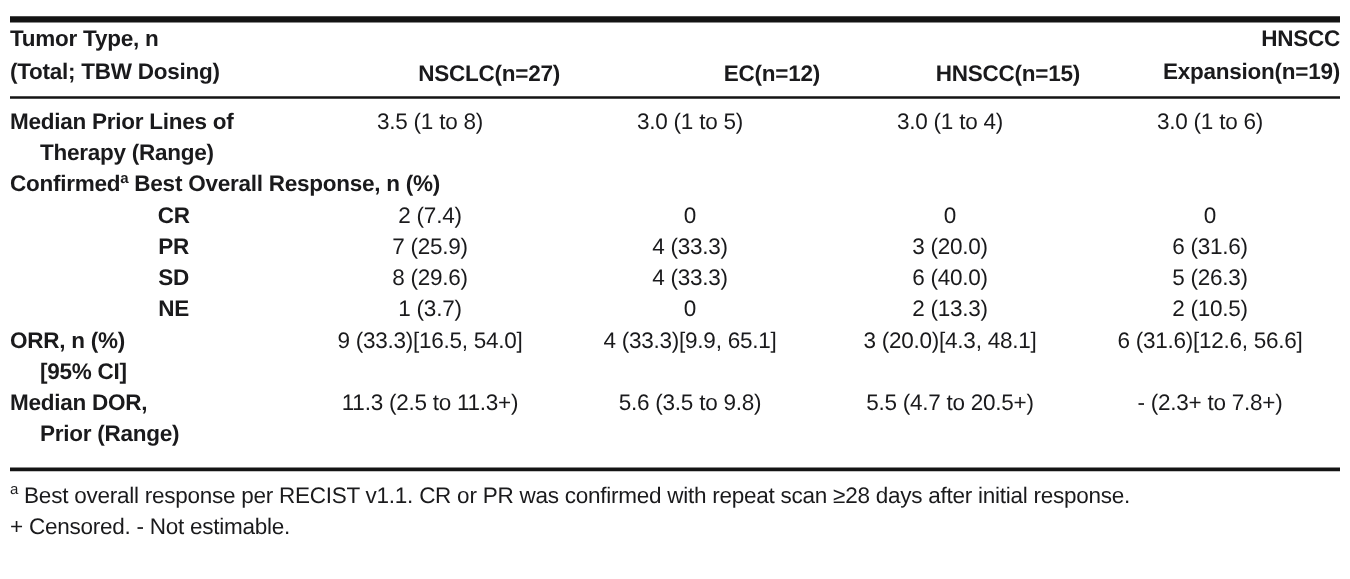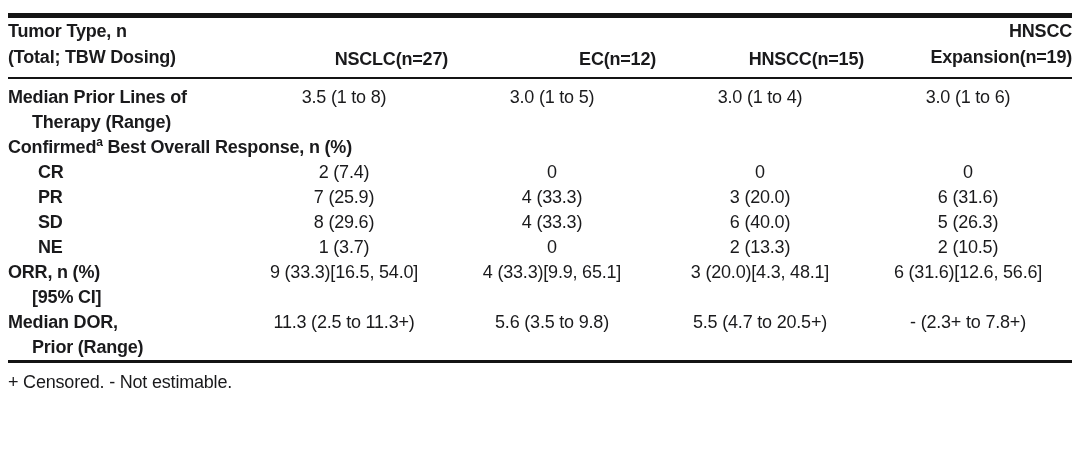--- a/index.html
+++ b/index.html
@@ -45,22 +45,22 @@
   }
   thead th.hl { text-align: left; }
   thead th.hc { text-align: right; }
   thead .lb { display: block; line-height: 26px; }
   tbody { line-height: 25px; }
   tbody tr:first-child > * { padding-top: 6px; }
   tbody th { font-weight: bold; text-align: left; vertical-align: top; }
   tbody td { text-align: center; vertical-align: top; }
   .l1 { display: block; }
   .l2 { display: block; padding-left: 24px; }
-  th.sub { padding-left: 30px; }
-  tr.last-row > * { }
+  th.sub { padding-left: 30px; text-align: center; }
+  tr.last-row > * { padding-bottom: 14px; }
   sup {
     font-size: 12px;
     vertical-align: super;
     line-height: 0;
     letter-spacing: -0.2px;
   }
   .rule-bottom {
     height: 0;
     border-top: 3px solid var(--rule);
   }
@@ -163,15 +163,16 @@
         <td>5.6 (3.5 to 9.8)</td>
         <td>5.5 (4.7 to 20.5+)</td>
         <td>- (2.3+ to 7.8+)</td>
       </tr>
     </tbody>
   </table>
 
   <div class="rule-bottom"></div>
 
   <div class="footnote">
+    <span class="fline"><sup>a</sup><span> Best overall response per RECIST v1.1. CR or PR was confirmed with repeat scan ≥28 days after initial response.</span></span>
     <span class="fline">+ Censored. - Not estimable.</span>
   </div>
 </div>
 
 </body></html>

